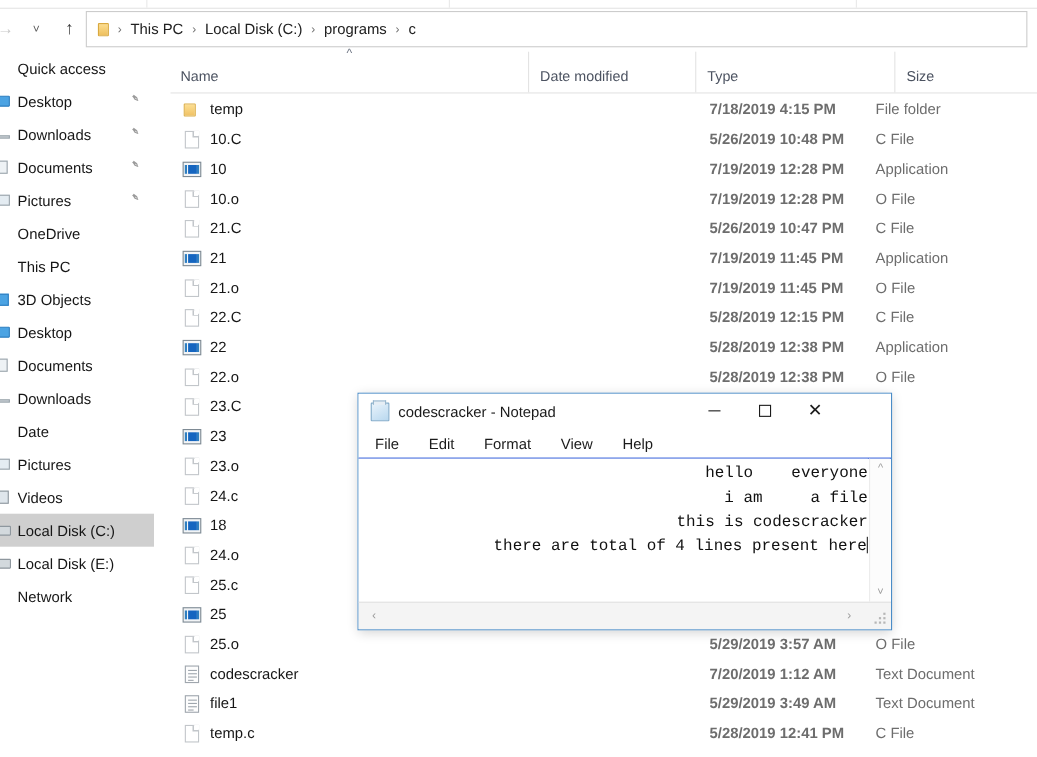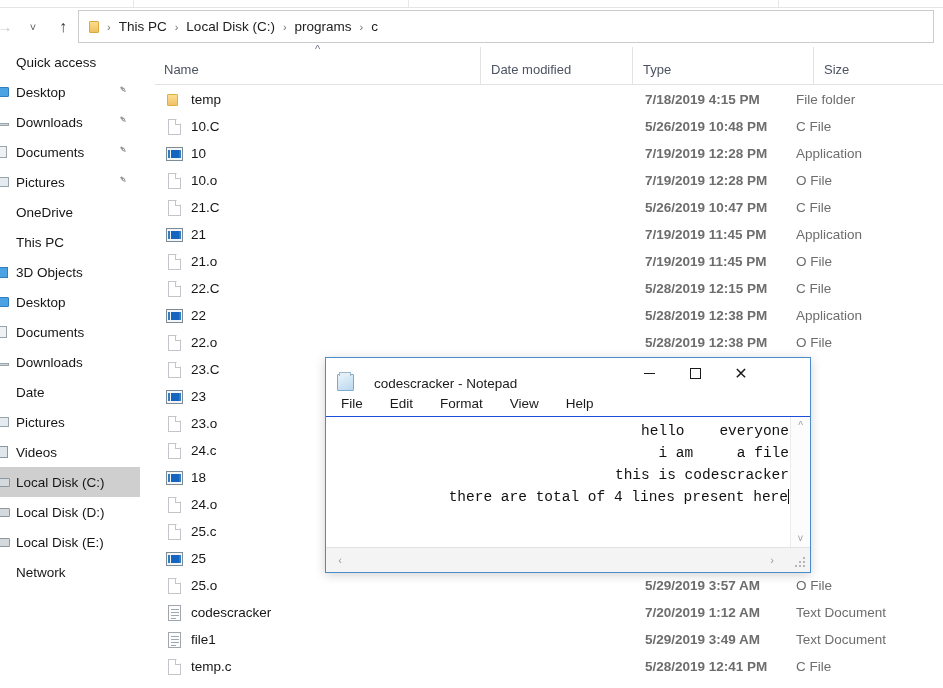--- a/index.html
+++ b/index.html
@@ -364,22 +364,21 @@
     border: 1px solid #4a8cc7;
     box-sizing: border-box;
     box-shadow: 0 2px 10px rgba(0,0,0,0.18);
   }
   #np-titlebar {
     position: absolute;
     left: 0; top: 0;
     width: 484px; height: 33px;
     background: #ffffff;
     display: flex;
-    align-items: flex-end;
-    gap: 12px;
+    align-items: center;
   }
   #np-appicon {
     position: relative;
     width: 17px; height: 17px;
     margin-left: 11px;
     margin-right: 8px;
     flex: 0 0 17px;
     background: linear-gradient(150deg,#e9f3fb 0%, #b9d8ef 100%);
     border: 1px solid #7fa9c9;
     box-sizing: border-box;
@@ -601,24 +600,20 @@
     <div class="nav-item">
       <span class="ni-icon ico-vid"></span>
       <span class="ni-label">Videos</span>
     </div>
     <div class="nav-item selected">
       <span class="ni-icon ico-disk"></span>
       <span class="ni-label">Local Disk (C:)</span>
     </div>
     <div class="nav-item">
       <span class="ni-icon ico-disk"></span>
-      <span class="ni-label">Local Disk (D:)</span>
-    </div>
-    <div class="nav-item">
-      <span class="ni-icon ico-disk"></span>
       <span class="ni-label">Local Disk (E:)</span>
     </div>
     <div class="nav-item root">
       <span class="ni-icon ico-net"></span>
       <span class="ni-label">Network</span>
     </div>
   </div>
 
 <div id="col-headers">
     <div class="col-h" style="left: 0px; width: 325px;">Name</div>

